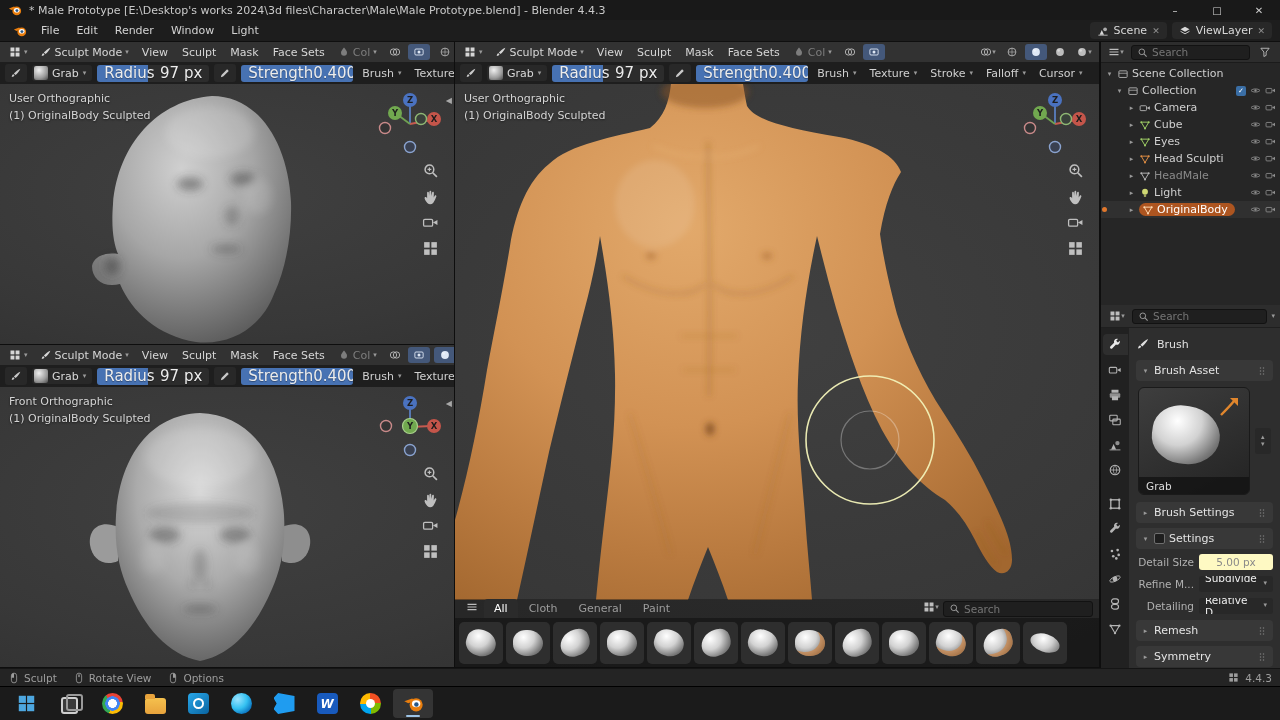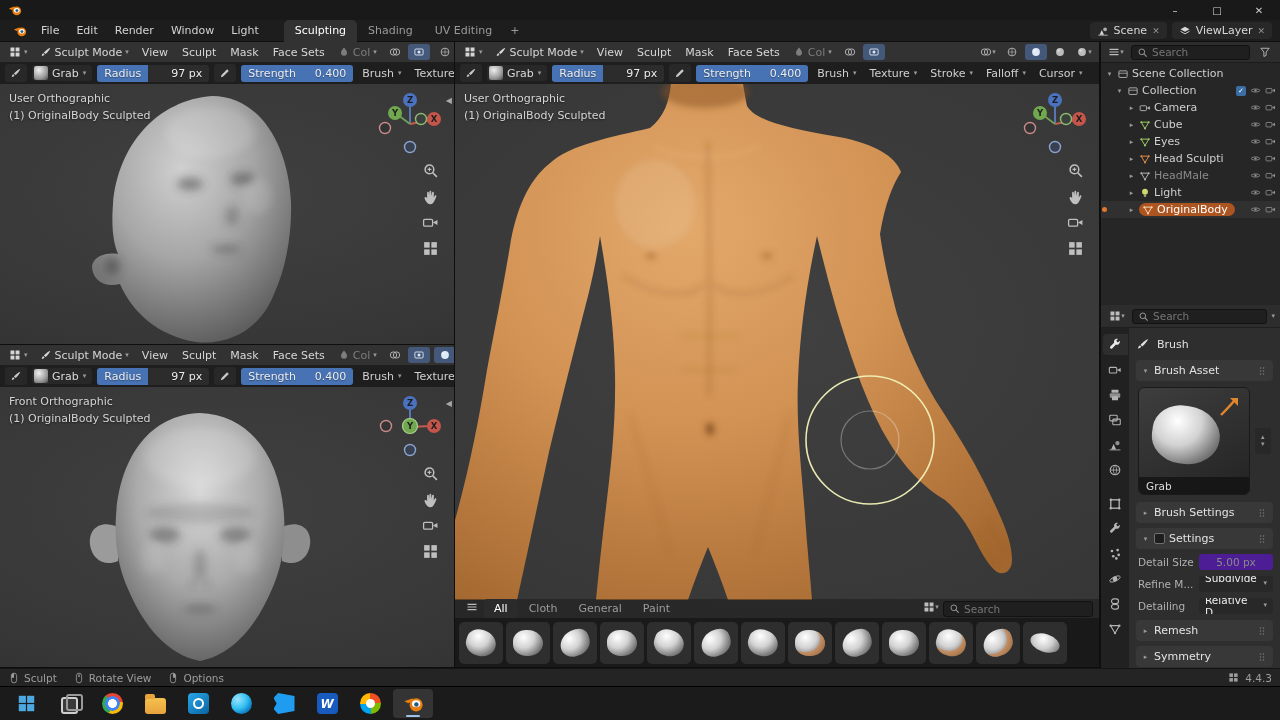--- a/index.html
+++ b/index.html
@@ -37,21 +37,21 @@
   .hmenu{padding:1px 6px;color:#d6d6d6;flex:none}
   .dis{color:#7d7d7d}
   .iconbtn{width:22px;height:16px;display:inline-flex;align-items:center;justify-content:center;color:#bdbdbd;flex:none;border-radius:3px}
   .iconbtn.on{background:#44587a;color:#dfe8f5}
   .vp-tools{position:absolute;left:0;top:20px;right:0;height:22px;background:#1e1e1e;display:flex;align-items:center;gap:5px;padding:0 5px;white-space:nowrap;overflow:hidden}
   .tbtn{width:22px;height:18px;display:inline-flex;align-items:center;justify-content:center;background:#282828;border-radius:3px;color:#c9c9c9;flex:none}
   .brush-dd{display:inline-flex;align-items:center;gap:4px;background:#282828;border-radius:3px;padding:1px 6px 1px 2px;flex:none}
   .bthumb{width:14px;height:14px;border-radius:2px;background:radial-gradient(circle at 35% 30%,#efefef,#9b9b9b 60%,#474747);display:inline-block}
   .slider{position:relative;width:112px;height:17px;background:#2c2c2c;border-radius:3px;overflow:hidden;display:flex;align-items:center;justify-content:space-between;padding:0 7px;flex:none}
   .slider .sfill{position:absolute;left:0;top:0;bottom:0;background:#4772b3}
-  .slider span{position:relative;font-size:11px;color:#ececec;text-shadow:0 1px 1px rgba(0,0,0,.35)}
+  .slider span{position:relative;font-size:15px;color:#ececec;text-shadow:0 1px 1px rgba(0,0,0,.35)}
   .pop{display:inline-flex;align-items:center;gap:4px;padding:1px 4px;color:#d0d0d0;flex:none}
   .vp-content{position:absolute;left:0;top:42px;right:0;bottom:0;background:radial-gradient(120% 95% at 50% 42%,#404040 0%,#383838 55%,#2e2e2e 100%)}
   .vp-overlay{position:absolute;left:9px;top:7px;color:#d4d4d4;line-height:1.5;text-shadow:0 1px 2px rgba(0,0,0,.55)}
   .stats{margin-top:9px;display:grid;grid-template-columns:54px auto;row-gap:2px;column-gap:8px}
   .gizmo{position:absolute;top:6px;right:10px;width:68px;height:68px}
   .gz-label{font-size:8.5px;font-weight:bold;fill:#1d1d1d;text-anchor:middle}
   .navcol{position:absolute;top:78px;right:15px;display:flex;flex-direction:column;gap:9px;align-items:center;color:#bfbfbf}
   .navcol svg{width:17px;height:17px}
   .region-arrow{position:absolute;top:12px;right:2px;font-size:8px;color:#a8a8a8;font-style:normal}
 
@@ -97,23 +97,23 @@
   .pr-content{position:absolute;left:28px;right:0;top:23px;bottom:0;padding:5px 7px 0;overflow:hidden}
   .tool-row{display:flex;align-items:center;gap:7px;height:22px;color:#e0e0e0}
   .psec{display:flex;align-items:center;gap:4px;height:21px;background:#383838;border-radius:4px;padding:0 5px;margin-top:5px;color:#e3e3e3}
   .psec .grip{margin-left:auto;color:#7a7a7a}
   .brush-asset{display:flex;gap:5px;align-items:center;padding:6px 2px 2px}
   .bthumb-lg{width:116px;height:108px;border-radius:6px;background:linear-gradient(150deg,#3e3e3e,#232323);position:relative;border:1px solid #1a1a1a;overflow:hidden}
   .bthumb-lg .blob{position:absolute;left:13px;top:18px;width:68px;height:58px;transform:rotate(8deg)}
   .bt-name{position:absolute;left:0;right:0;bottom:0;height:17px;background:rgba(18,18,18,.78);display:flex;align-items:center;padding:0 7px;font-size:10.5px;color:#ddd}
   .browse{width:17px;height:26px;background:#282828;border-radius:3px;display:flex;flex-direction:column;align-items:center;justify-content:center;color:#a8a8a8;line-height:.7}
   .drow{display:flex;align-items:center;gap:5px;height:19px;margin-top:3px;padding-left:2px}
-  .dlab{width:56px;text-align:left;color:#b0b0b0;font-size:10.5px;flex:none;white-space:nowrap;overflow:hidden}
+  .dlab{width:56px;text-align:right;color:#b0b0b0;font-size:10.5px;flex:none;white-space:nowrap;overflow:hidden}
   .dval{flex:1;height:16px;background:#545454;border-radius:3px;display:flex;align-items:center;justify-content:center;font-size:10.5px;color:#eee;overflow:hidden}
-  .dval.off{background:#4c1d95;color:#8a8a8a}
+  .dval.off{background:#fef9c3;color:#8a8a8a}
   .dval.dd{justify-content:space-between;padding:0 6px;background:#282828}
   .cb{width:11px;height:11px;border:1px solid #6e6e6e;border-radius:2px;background:#1e1e1e;flex:none}
 
   
   .statusbar{position:absolute;left:0;right:0;top:668px;height:18px;background:#242424;border-top:1px solid #151515;display:flex;align-items:center;gap:16px;padding:0 8px;font-size:10.5px;color:#9d9d9d}
   .sb-item{display:flex;align-items:center;gap:4px}
   .sb-right{margin-left:auto;display:flex;align-items:center;gap:6px}
 
   
   .taskbar{position:absolute;left:0;right:0;top:686px;height:34px;background:#1b1b1b;display:flex;align-items:center;padding:0 6px;border-top:1px solid #000}
@@ -320,44 +320,39 @@
       </symbol>
   </defs>
 </svg>
 
 <div class="screen">
 
   <div class="titlebar">
     <svg class="ic">
         <use href="#sym-blogo"></use>
       </svg>
+    <span class="title">* Male Prototype [E:\Desktop's works 2024\3d files\Character\Male\Male Prototype.blend] - Blender 4.4.3</span>
     <div class="win-controls">
       <i class="win-btn">–</i>
       <i class="win-btn">□</i>
       <i class="win-btn">✕</i>
     </div>
   </div>
 
   <div class="menubar">
     <span class="mb-logo">
         <svg class="ic">
           <use href="#sym-blogo"></use>
         </svg>
       </span>
     <span class="menu-item">File</span>
     <span class="menu-item">Edit</span>
     <span class="menu-item">Render</span>
     <span class="menu-item">Window</span>
     <span class="menu-item">Light</span>
-    <div class="ws-tabs">
-      <span class="ws-tab active">Sculpting</span>
-      <span class="ws-tab">Shading</span>
-      <span class="ws-tab">UV Editing</span>
-      <span class="ws-add">+</span>
-    </div>
     <div class="mb-right">
       <span class="idpill">
         <svg class="ic12">
             <use href="#sym-scene"></use>
           </svg>
         <span>Scene</span>
         <i class="x">✕</i>
       </span>
       <span class="idpill">
         <svg class="ic12">

